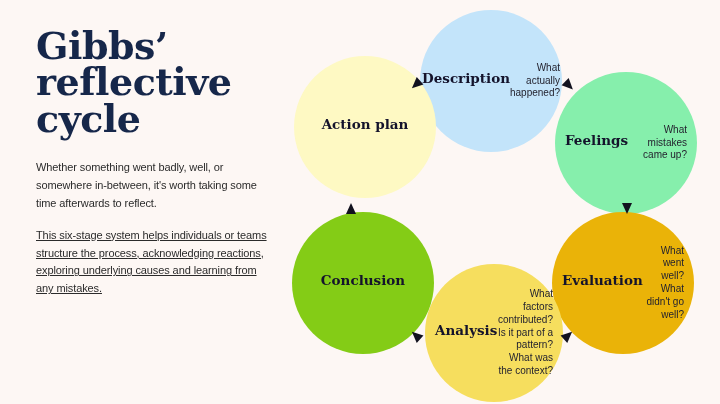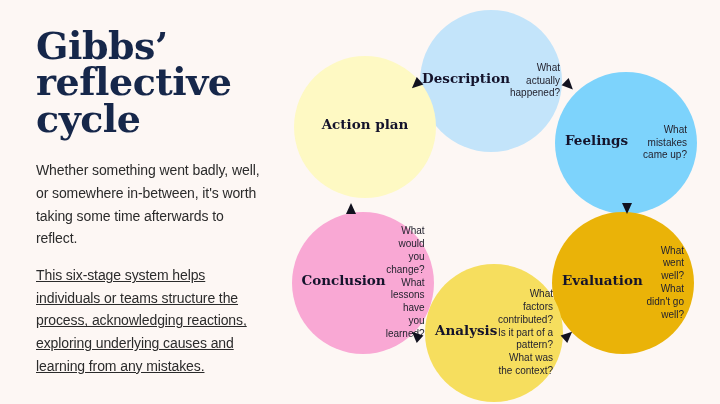--- a/index.html
+++ b/index.html
@@ -21,21 +21,21 @@
     font-weight:700;
     font-size:38px;
     line-height:0.96;
     letter-spacing:-0.5px;
     color:#16274A;
     margin:0 0 0 0;
     white-space:pre-line;
   }
   .body-text {
     font-family:"Liberation Sans", sans-serif;
-    font-size:14px;
+    font-size:11px;
     line-height:1.62;
     color:#2B2B2B;
     letter-spacing:-0.1px;
     margin-top:22px;
   }
   .body-text.p2 { margin-top:14px;text-decoration:underline; }
 
   
   .cycle { position:absolute; left:280px; top:0; width:440px; height:404px; }
 
@@ -89,43 +89,40 @@
     <p class="body-text p2">This six-stage system helps individuals or teams structure the process, acknowledging reactions, exploring underlying causes and learning from any mistakes.</p>
   </div>
 
   <div class="cycle">
 
     <div class="node" style="left: 140px; top: 10px; width: 142px; height: 142px; background: rgb(195, 228, 250);">
       <div class="node-title">Description</div>
       <div class="node-sub">What actually happened?</div>
     </div>
 
-    <div class="node" style="left: 275px; top: 72px; width: 142px; height: 142px; background: #7dd3fc;">
+    <div class="node" style="left: 275px; top: 72px; width: 142px; height: 142px; background: #86efac;">
       <div class="node-title">Feelings</div>
       <div class="node-sub">What mistakes came up?</div>
     </div>
 
     <div class="node" style="left: 272px; top: 212px; width: 142px; height: 142px; background: #eab308;">
       <div class="node-title">Evaluation</div>
       <div class="node-sub">What went well?
 What didn't go well?</div>
     </div>
 
     <div class="node" style="left: 145px; top: 264px; width: 138px; height: 138px; background: rgb(246, 222, 94);">
       <div class="node-title">Analysis</div>
       <div class="node-sub">What factors contributed?
 Is it part of a pattern?
 What was the context?</div>
     </div>
 
-    <div class="node" style="left: 12px; top: 212px; width: 142px; height: 142px; background: #f9a8d4;">
+    <div class="node" style="left: 12px; top: 212px; width: 142px; height: 142px; background: #84cc16;">
       <div class="node-title">Conclusion</div>
-      <div class="node-sub">What would you change?
-What lessons have you
-learned?</div>
     </div>
 
     <div class="node" style="left: 14px; top: 56px; width: 142px; height: 142px; background: #fef9c3;">
       <div class="node-title">Action plan</div>
     </div>
 
     <div class="arrow" style="left: 284px; top: 80px; transform: rotate(135deg); border-bottom-color: rgb(18, 18, 31);"></div>
     <div class="arrow" style="left: 342px; top: 203px; transform: rotate(180deg); border-bottom-color: rgb(18, 18, 31);"></div>
     <div class="arrow" style="left: 283px; top: 330px; transform: rotate(48deg); border-bottom-color: rgb(18, 18, 31);"></div>
     <div class="arrow" style="left: 131px; top: 330px; transform: rotate(-48deg); border-bottom-color: rgb(18, 18, 31);"></div>

